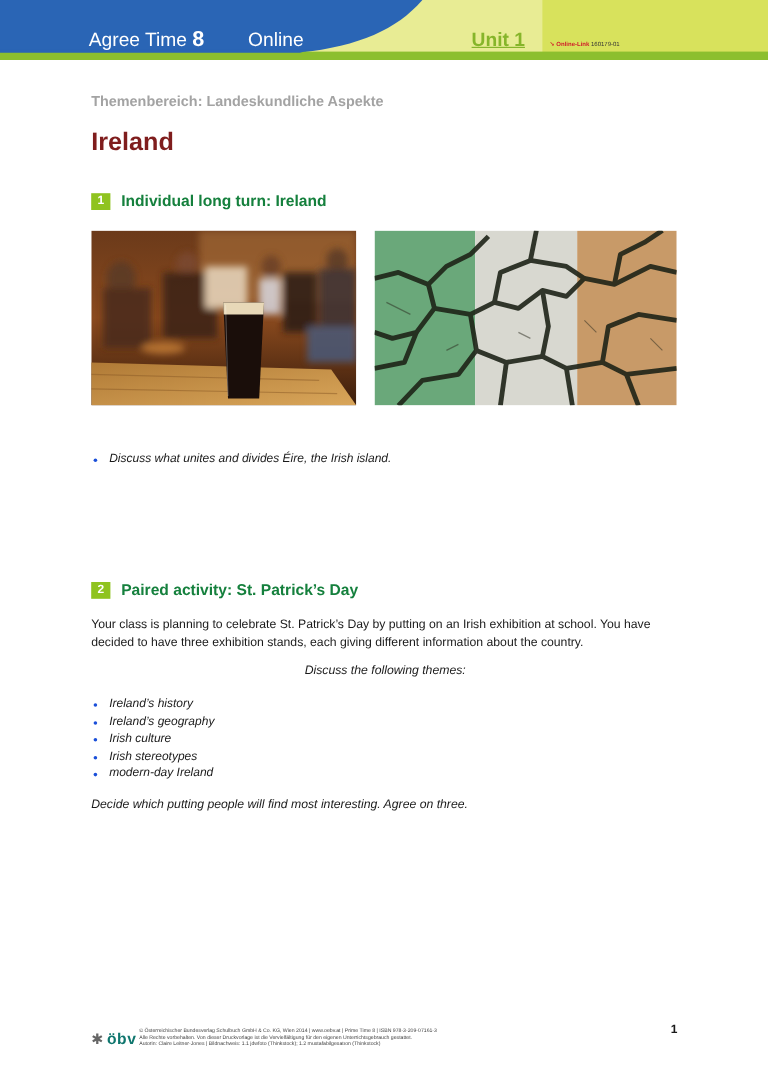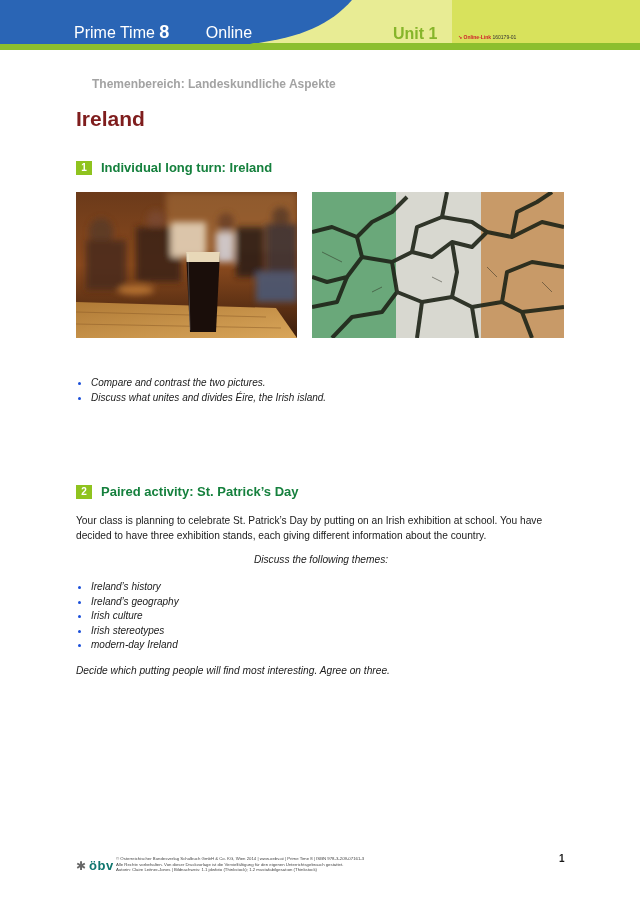--- a/index.html
+++ b/index.html
@@ -6,27 +6,27 @@
   html, body { width: 640px; height: 905px; background: #ffffff; overflow: hidden; }
   body { position: relative; font-family: "Liberation Sans", "DejaVu Sans", sans-serif; color: #1a1a1a; }
 
   
   .header { position: absolute; left: 0; top: 0; width: 640px; height: 50px; overflow: hidden; }
   .header-bg { position: absolute; left: 0; top: 0; }
   .brand { position: absolute; left: 74px; top: 22px; color: #ffffff; font-size: 16px; white-space: nowrap; }
   .brand .b-time { font-weight: normal; }
   .brand .b-num { font-weight: bold; font-size: 18px; }
   .brand .b-online { margin-left: 32px; }
-  .unit { position: absolute; left: 393px; top: 25px; color: #86b52a; font-size: 16px; font-weight: bold; }
+  .unit { position: absolute; left: 393px; top: 25px; color: #86b52a; font-size: 16px; font-weight: bold; text-decoration: underline; }
   .online-link { position: absolute; left: 458px; top: 34px; font-size: 5px; white-space: nowrap; color: #333; }
   .online-link .ol-icon { color: #d0202a; font-weight: bold; }
   .online-link .ol-label { color: #d0202a; font-weight: bold; }
 
   
-  .topic { position: absolute; left: 76px; top: 77px; font-size: 12px; font-weight: bold; color: #a3a3a3; margin-left: 16px; }
+  .topic { position: absolute; left: 76px; top: 77px; font-size: 12px; font-weight: bold; color: #a3a3a3; }
   .page-title { position: absolute; left: 76px; top: 107px; font-size: 21px; font-weight: bold; color: #7f1d1d; }
 
   .section-head { position: absolute; left: 76px; display: flex; align-items: center; }
   .num-badge { width: 16px; height: 14px; background: #8fc31f; color: #ffffff; font-size: 10px; font-weight: bold; display: flex; align-items: center; justify-content: center; }
   .section-title { margin-left: 9px; font-size: 13px; font-weight: bold; color: #15803d; text-align: center; }
 
   .photo { position: absolute; top: 192px; height: 146px; overflow: hidden; }
   .photo-pub { left: 76px; width: 221px; }
   .photo-flag { left: 312px; width: 252px; }
 
@@ -49,21 +49,21 @@
 
 <div class="header">
   <svg class="header-bg" width="640" height="50" viewBox="0 0 640 50">
     <rect x="0" y="0" width="640" height="50" fill="#e8ec94"></rect>
     <rect x="452" y="0" width="188" height="50" fill="#d8e25c"></rect>
     <path d="M0 0 L352 0 C 330 25, 300 38, 250 44 L0 44 Z" fill="#2a65b5"></path>
     <rect x="0" y="43" width="640" height="7" fill="#8cbf2e"></rect>
     <path d="M0 41 L260 41 L250 44 L0 44 Z" fill="#2a65b5"></path>
   </svg>
   <div class="brand">
-    <span>Prime </span><span class="b-time">Time</span>
+    <span>Agree </span><span class="b-time">Time</span>
     <span class="b-num">8</span>
     <span class="b-online">Online</span>
   </div>
   <div class="unit">Unit 1</div>
   <div class="online-link">
     <span class="ol-icon">↘</span>
     <span class="ol-label">Online-Link</span>
     <span>160179-01</span>
   </div>
 </div>
@@ -142,21 +142,20 @@
       <path d="M10 60 L30 70"></path>
         <path d="M120 85 L130 90"></path>
         <path d="M230 90 L240 100"></path>
       <path d="M60 100 L70 95"></path>
         <path d="M175 75 L185 85"></path>
     </g>
   </svg>
 </div>
 
 <ul class="bullets" style="top:376px;">
-  <li>Compare and contrast the two pictures.</li>
   <li>Discuss what unites and divides Éire, the Irish island.</li>
 </ul>
 
 <div class="section-head" style="top:484px;">
   <div class="num-badge">2</div>
   <div class="section-title">Paired activity: St. Patrick’s Day</div>
 </div>
 
 <p class="para" style="top:514px;">Your class is planning to celebrate St. Patrick’s Day by putting on an Irish exhibition at school. You have decided to have three exhibition stands, each giving different information about the country.</p>
 <p class="para italic" style="top:553px;text-align:center;">Discuss the following themes:</p>

